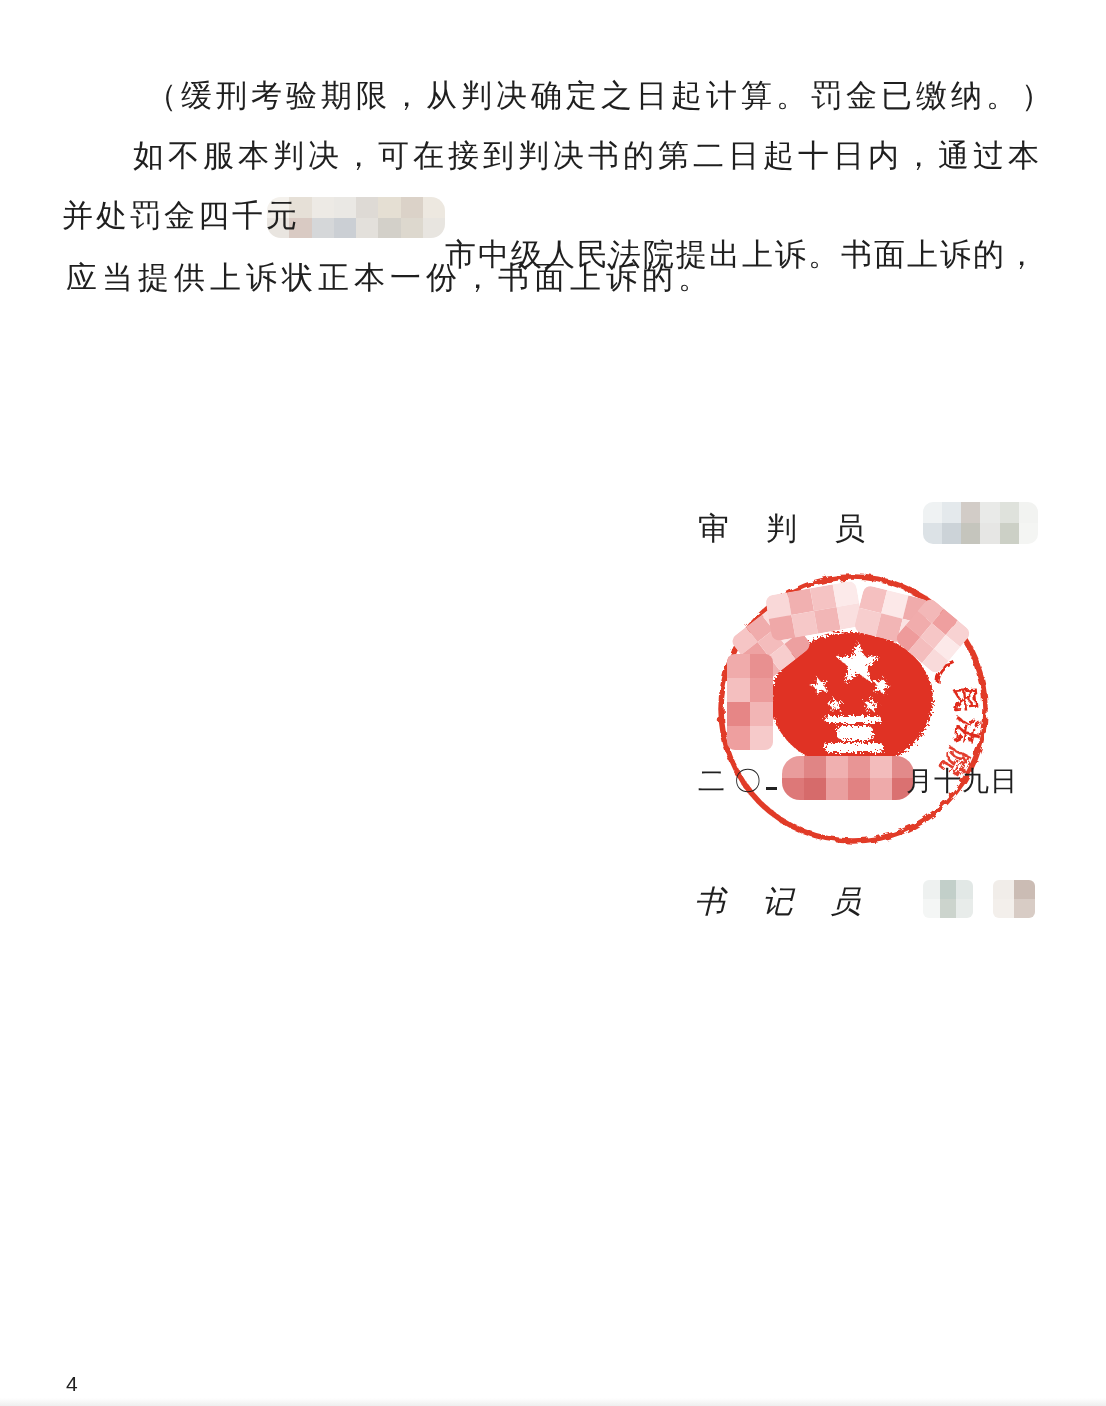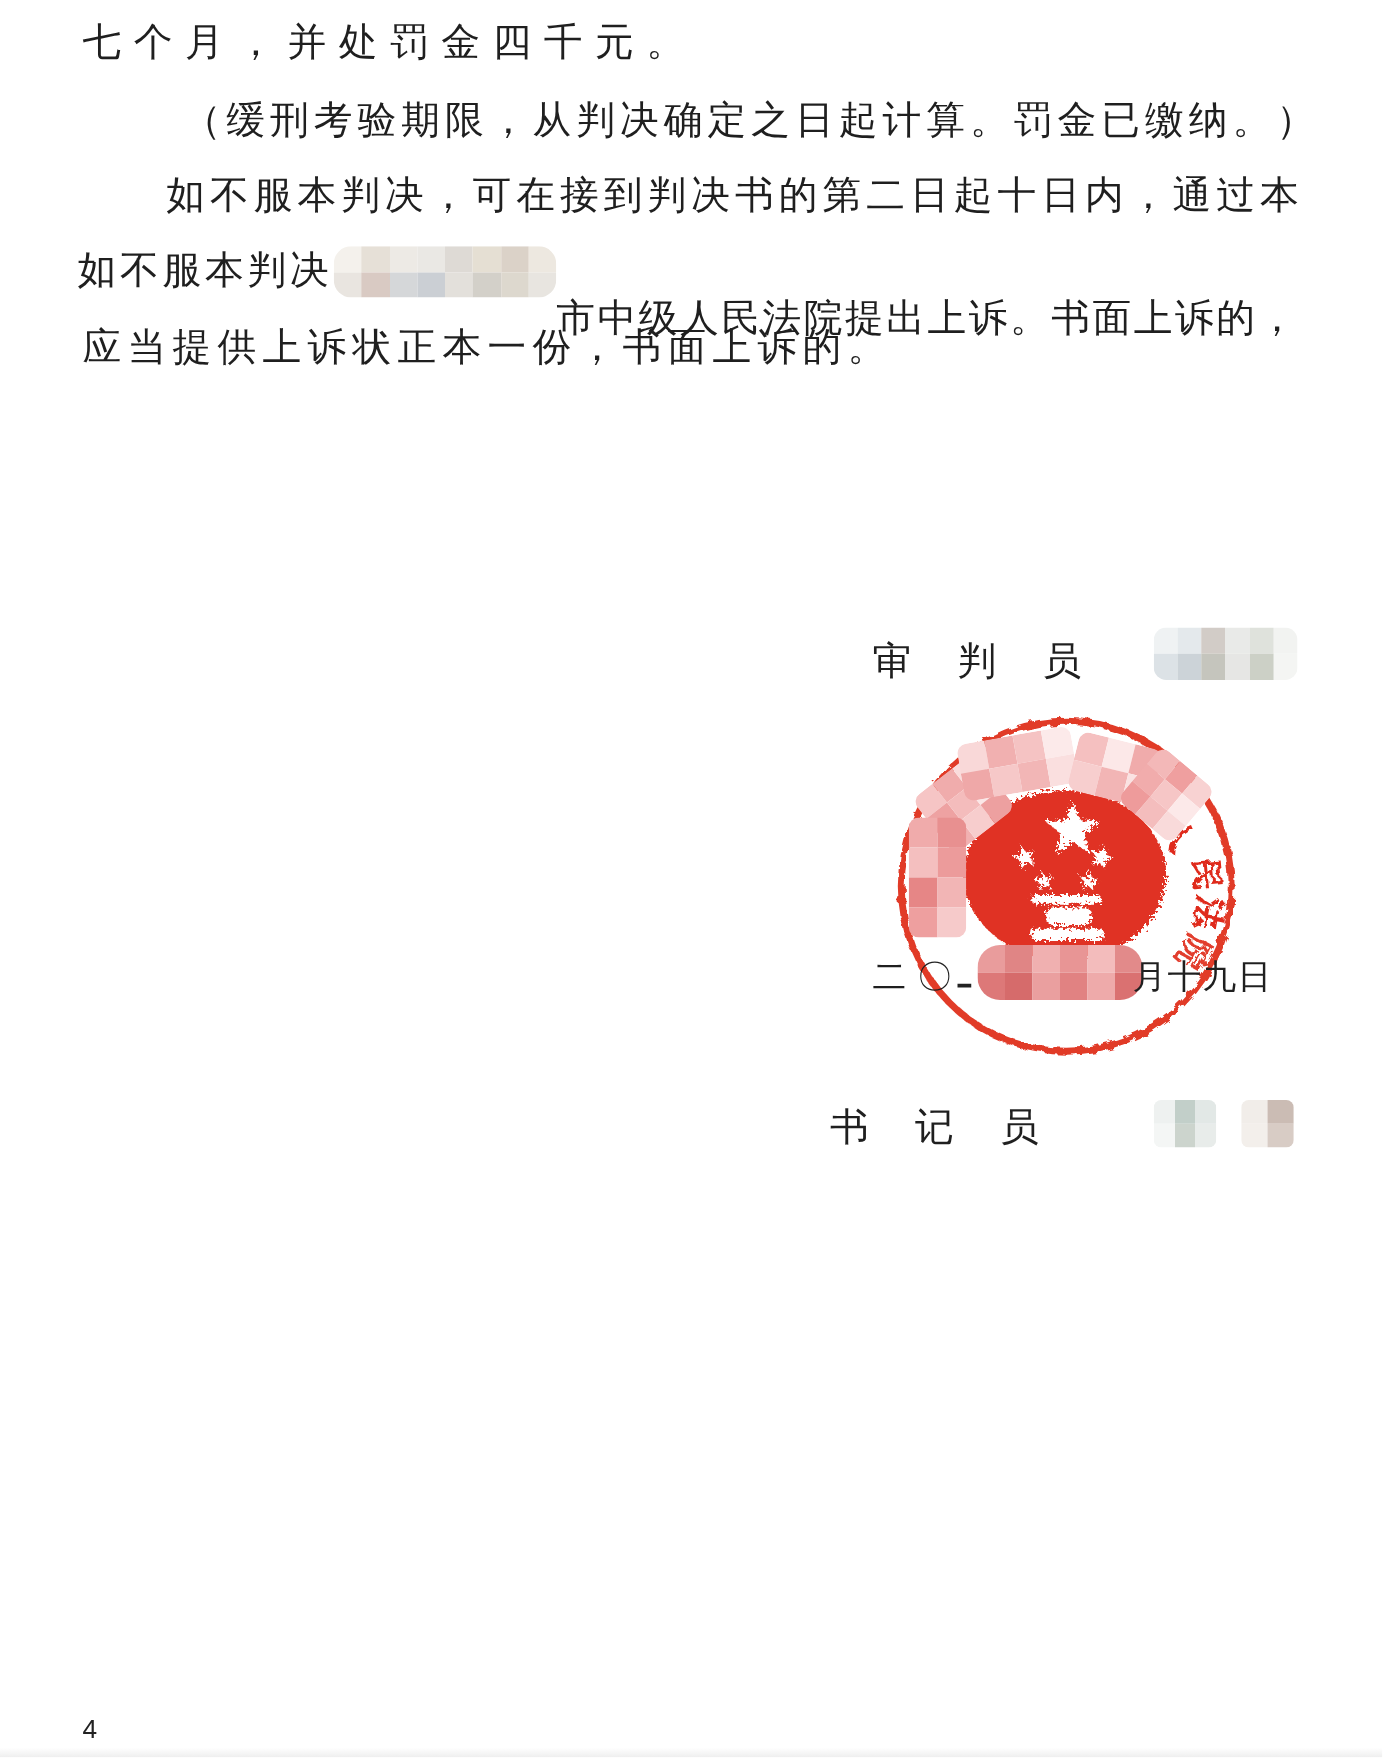--- a/index.html
+++ b/index.html
@@ -49,21 +49,21 @@
   .mosaic-date{left:782px;top:756px;width:132px;height:44px;border-radius:18px;}
 
   .sig-label{
     position:absolute;
     font-size:31px;
     letter-spacing:3px;
     white-space:nowrap;
     z-index:3;
   }
   .judge-label{left:698px;top:508px;}
-  .clerk-label{left:664px;top:881px;}
+  .clerk-label{left:694px;top:881px;font-style:italic;}
 
   .date-prefix{
     position:absolute;left:698px;top:763px;
     font-size:27px;letter-spacing:9px;white-space:nowrap;z-index:3;
   }
   .date-suffix{
     position:absolute;left:906px;top:763px;
     font-size:27px;letter-spacing:1px;white-space:nowrap;z-index:3;
   }
   .date-stroke{
@@ -89,24 +89,23 @@
     position:absolute;left:0;bottom:0;width:100%;height:8px;
     background:linear-gradient(#ffffff,#eeeeee);
     z-index:4;
   }
 </style>
 </head>
 <body>
 
 <div class="page">
 
-  <div class="tline ls10 line1">七个月，并处罚金四千元。</div>
   <div class="tline ls4 line2">（缓刑考验期限，从判决确定之日起计算。罚金已缴纳。）</div>
   <div class="tline ls4 line3">如不服本判决，可在接到判决书的第二日起十日内，通过本</div>
-  <div class="tline ls3 line4a">如不服本判决</div>
+  <div class="tline ls3 line4a">并处罚金四千元</div>
   <div class="mosaic-city" data-mosaic="redactions.city_name" style="grid-template-columns: repeat(8, 1fr);">
       <div style="background: rgb(244, 241, 236);"></div>
       <div style="background: rgb(230, 224, 215);"></div>
       <div style="background: rgb(237, 234, 229);"></div>
       <div style="background: rgb(234, 232, 228);"></div>
       <div style="background: rgb(222, 218, 213);"></div>
       <div style="background: rgb(229, 223, 211);"></div>
       <div style="background: rgb(219, 210, 200);"></div>
       <div style="background: rgb(237, 232, 224);"></div>
       <div style="background: rgb(233, 229, 224);"></div>

